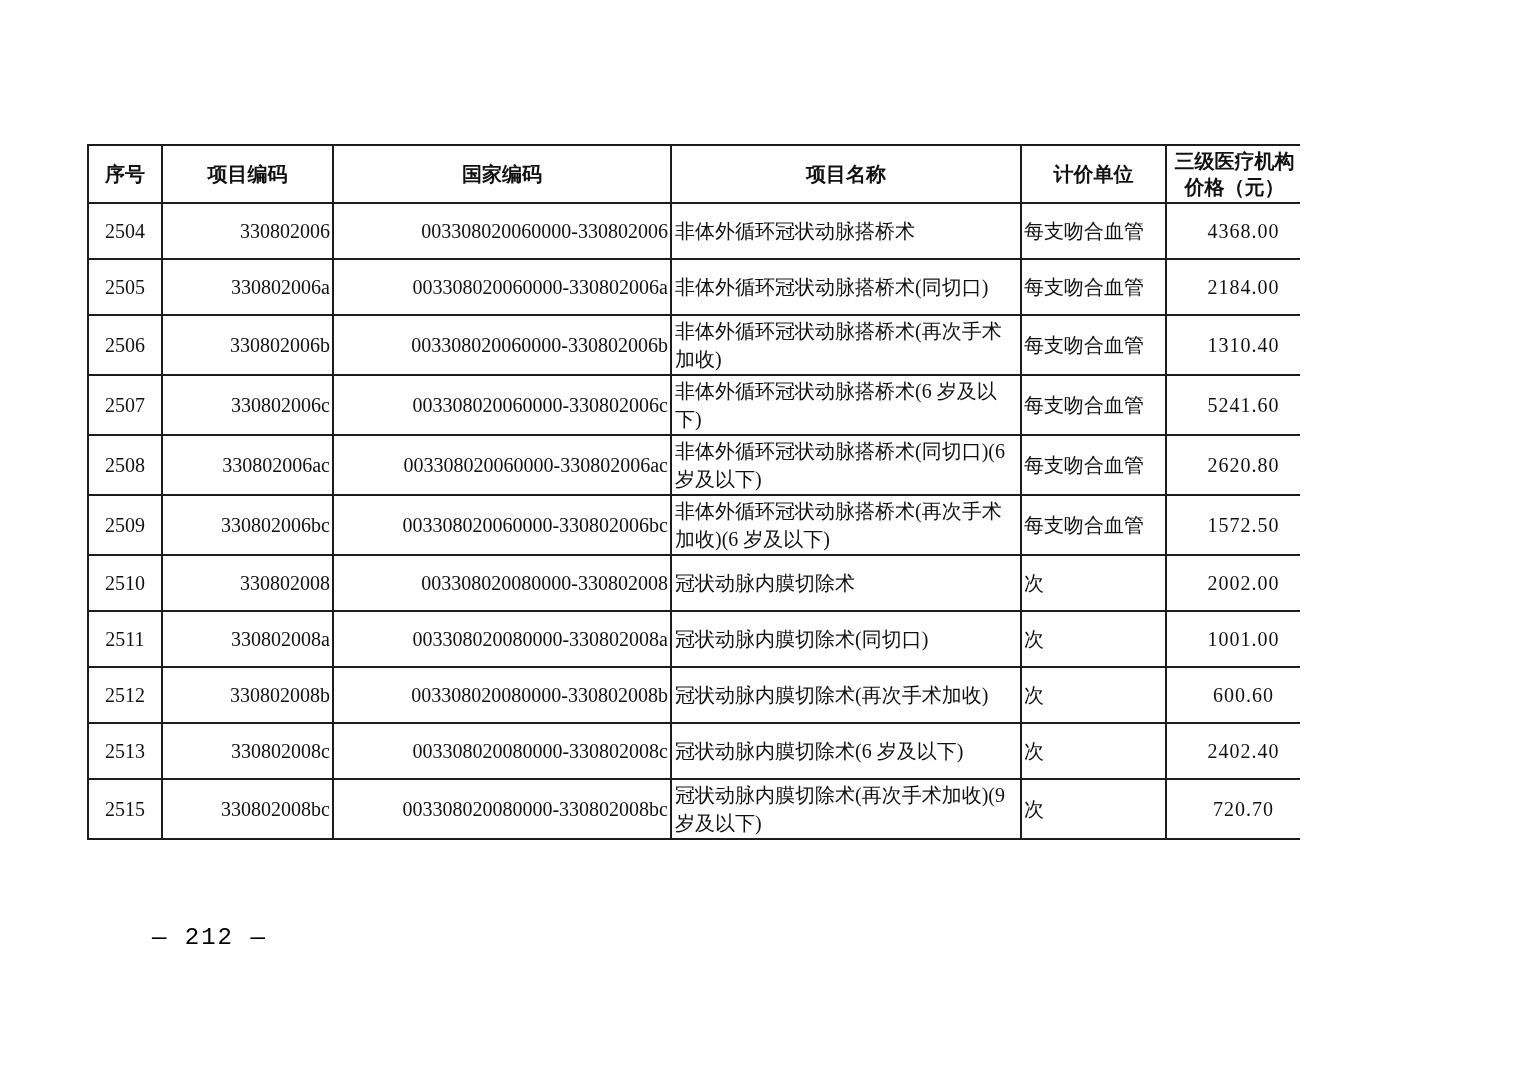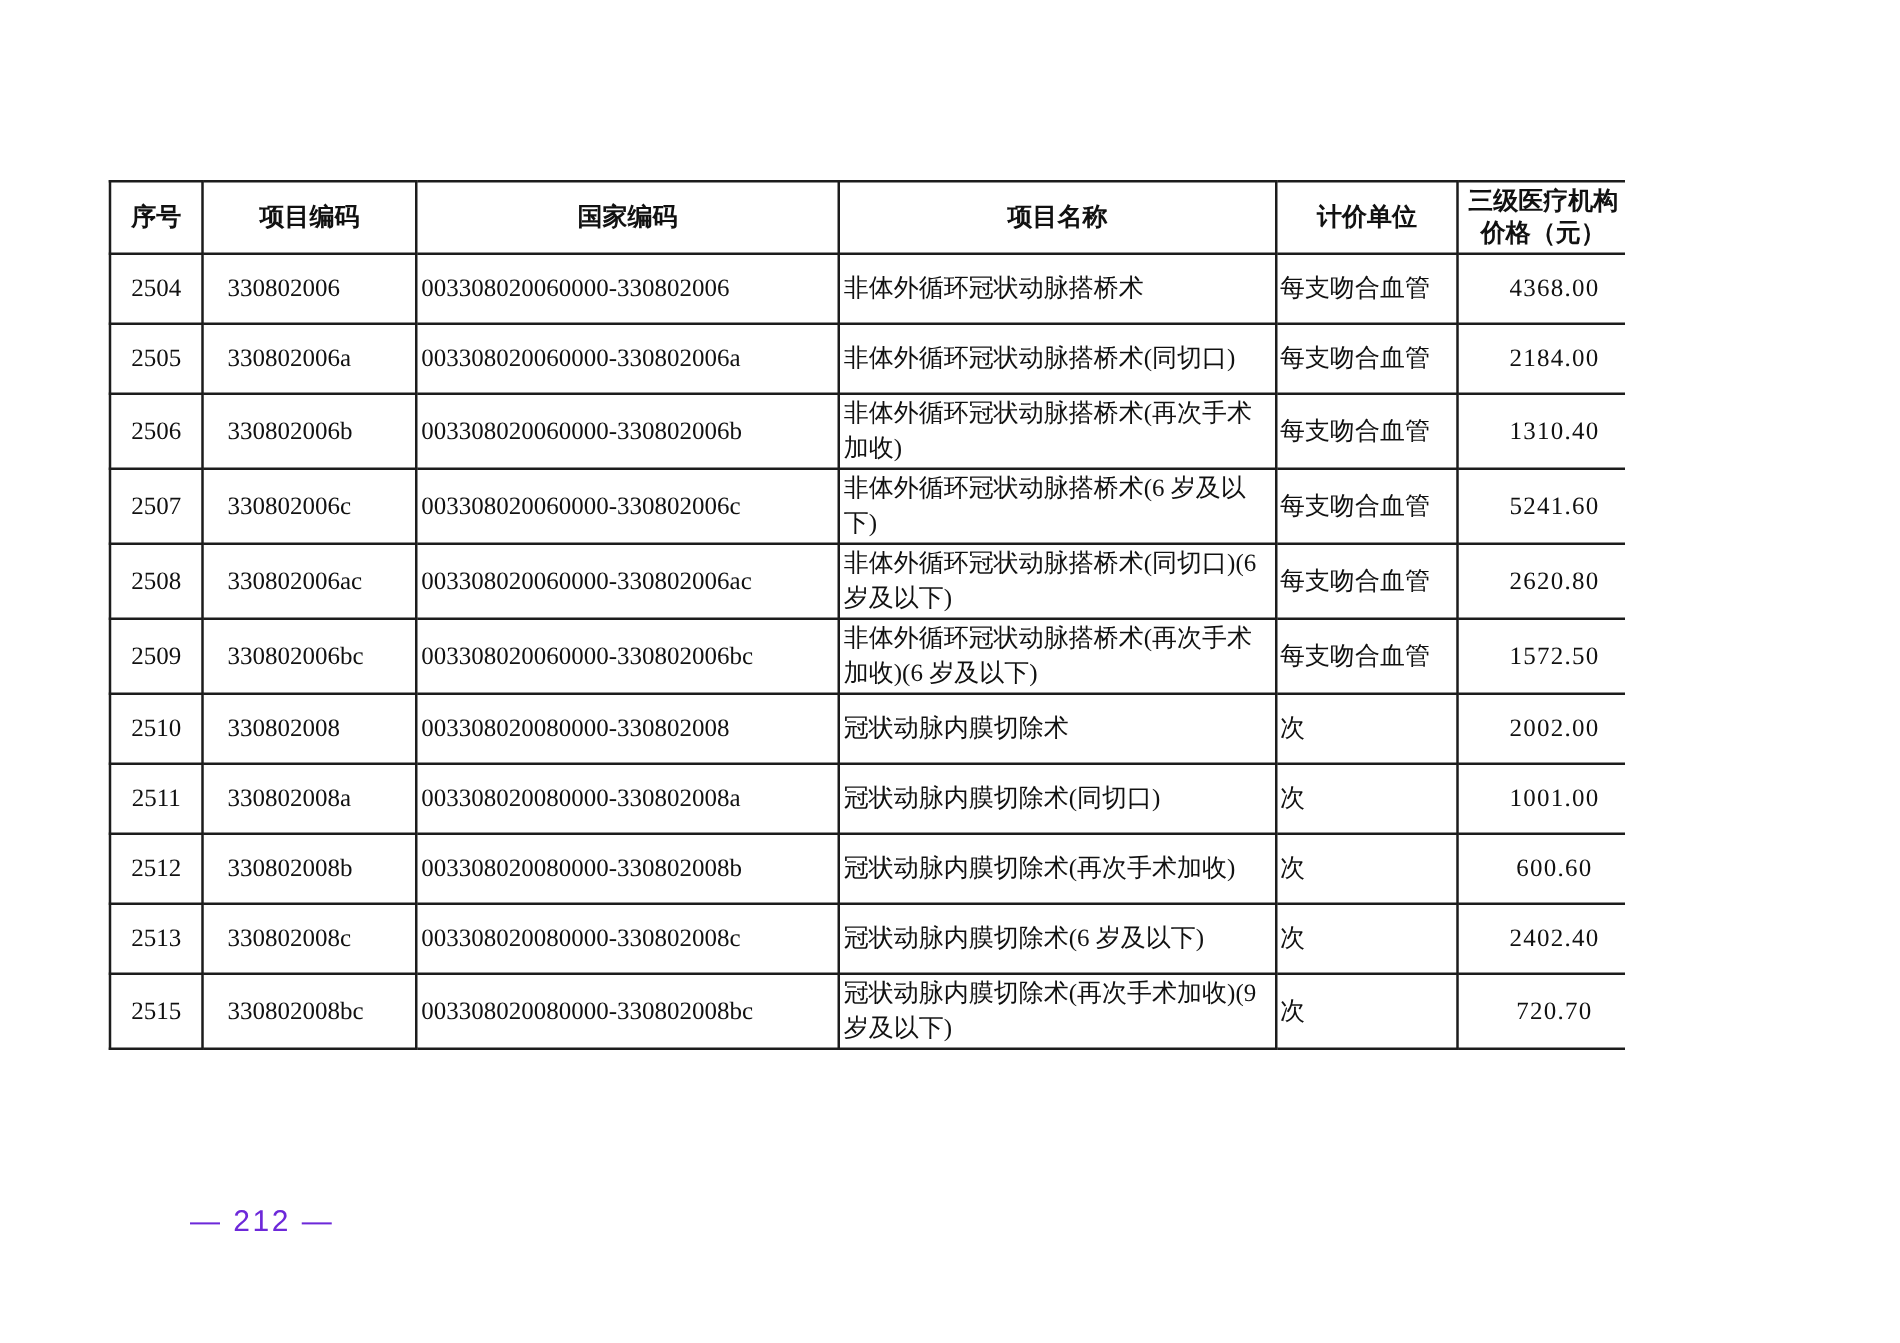--- a/index.html
+++ b/index.html
@@ -40,35 +40,34 @@
     height: 56px;
     padding: 2px;
   }
   .price-table td {
     font-size: 20px;
     line-height: 28px;
     height: 56px;
     padding: 1px 2px;
   }
   td.c-seq    { text-align: center; }
-  td.c-code   { text-align: left; padding-left: 19px; }
-  td.c-ncode  { text-align: left; padding-left: 3px; }
+  td.c-code   { text-align: right; padding-left: 19px; }
+  td.c-ncode  { text-align: right; padding-left: 3px; }
   td.c-name   { text-align: left; padding-left: 3px; padding-right: 2px; }
   td.c-unit   { text-align: left; }
   td.c-price  { text-align: center; letter-spacing: 1px; padding-left: 20px; }
   td.c-note   { text-align: center; }
   .page-footer {
     position: absolute;
     left: 152px;
     top: 924px;
     font-size: 24px;
     letter-spacing: 2px;
-    color: #6d28d9;
-    font-family: Liberation Sans, sans-serif;
-    margin-top: 40px;
+    color: #000000;
+    font-family: Liberation Mono, monospace;
   }
 </style>
 </head>
 <body>
 
 <div class="sheet">
 
   <table class="price-table">
     <colgroup>
       <col style="width:74px">

